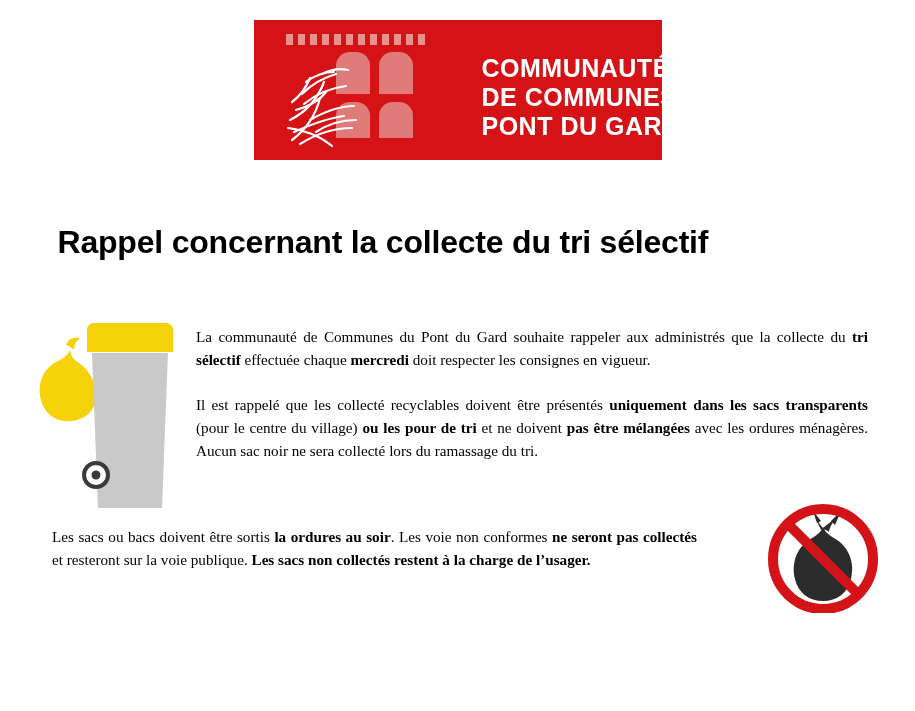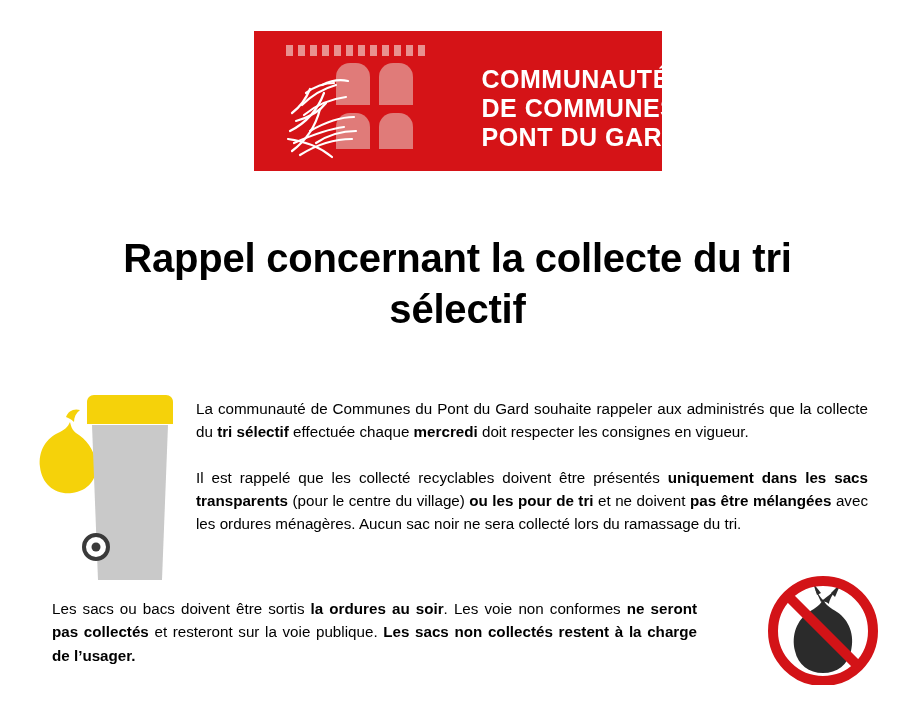--- a/index.html
+++ b/index.html
@@ -14,21 +14,21 @@
     color: #000000;
     overflow: hidden;
     position: relative;
   }
 
   
   #logo-area {
     width: 100%;
     display: flex;
     justify-content: center;
-    padding-top: 31px;
+    padding-top: 20px;
   }
   #logo-box {
     width: 408px;
     height: 140px;
     background: #d51317;
     display: flex;
     align-items: center;
     position: relative;
     overflow: hidden;
   }
@@ -85,32 +85,33 @@
     letter-spacing: 0.5px;
     line-height: 1.16;
     font-size: 25px;
   }
   #logo-text div { white-space: nowrap; }
 
   
   #title {
     margin: 62px auto 16px auto;
     width: 800px;
-    text-align: center;
-    font-size: 40px;
+    text-align: left;
+    font-size: 32px;
     font-weight: bold;
     line-height: 1.28;
     letter-spacing: -0.2px;
   }
 
   
   #content {
     position: relative;
     margin-top: 40px;
     height: 330px;
+    font-family: Liberation Serif, serif;
   }
 
   #bin-art {
     position: absolute;
     left: 18px;
     top: 0px;
     width: 170px;
     height: 215px;
   }
 

